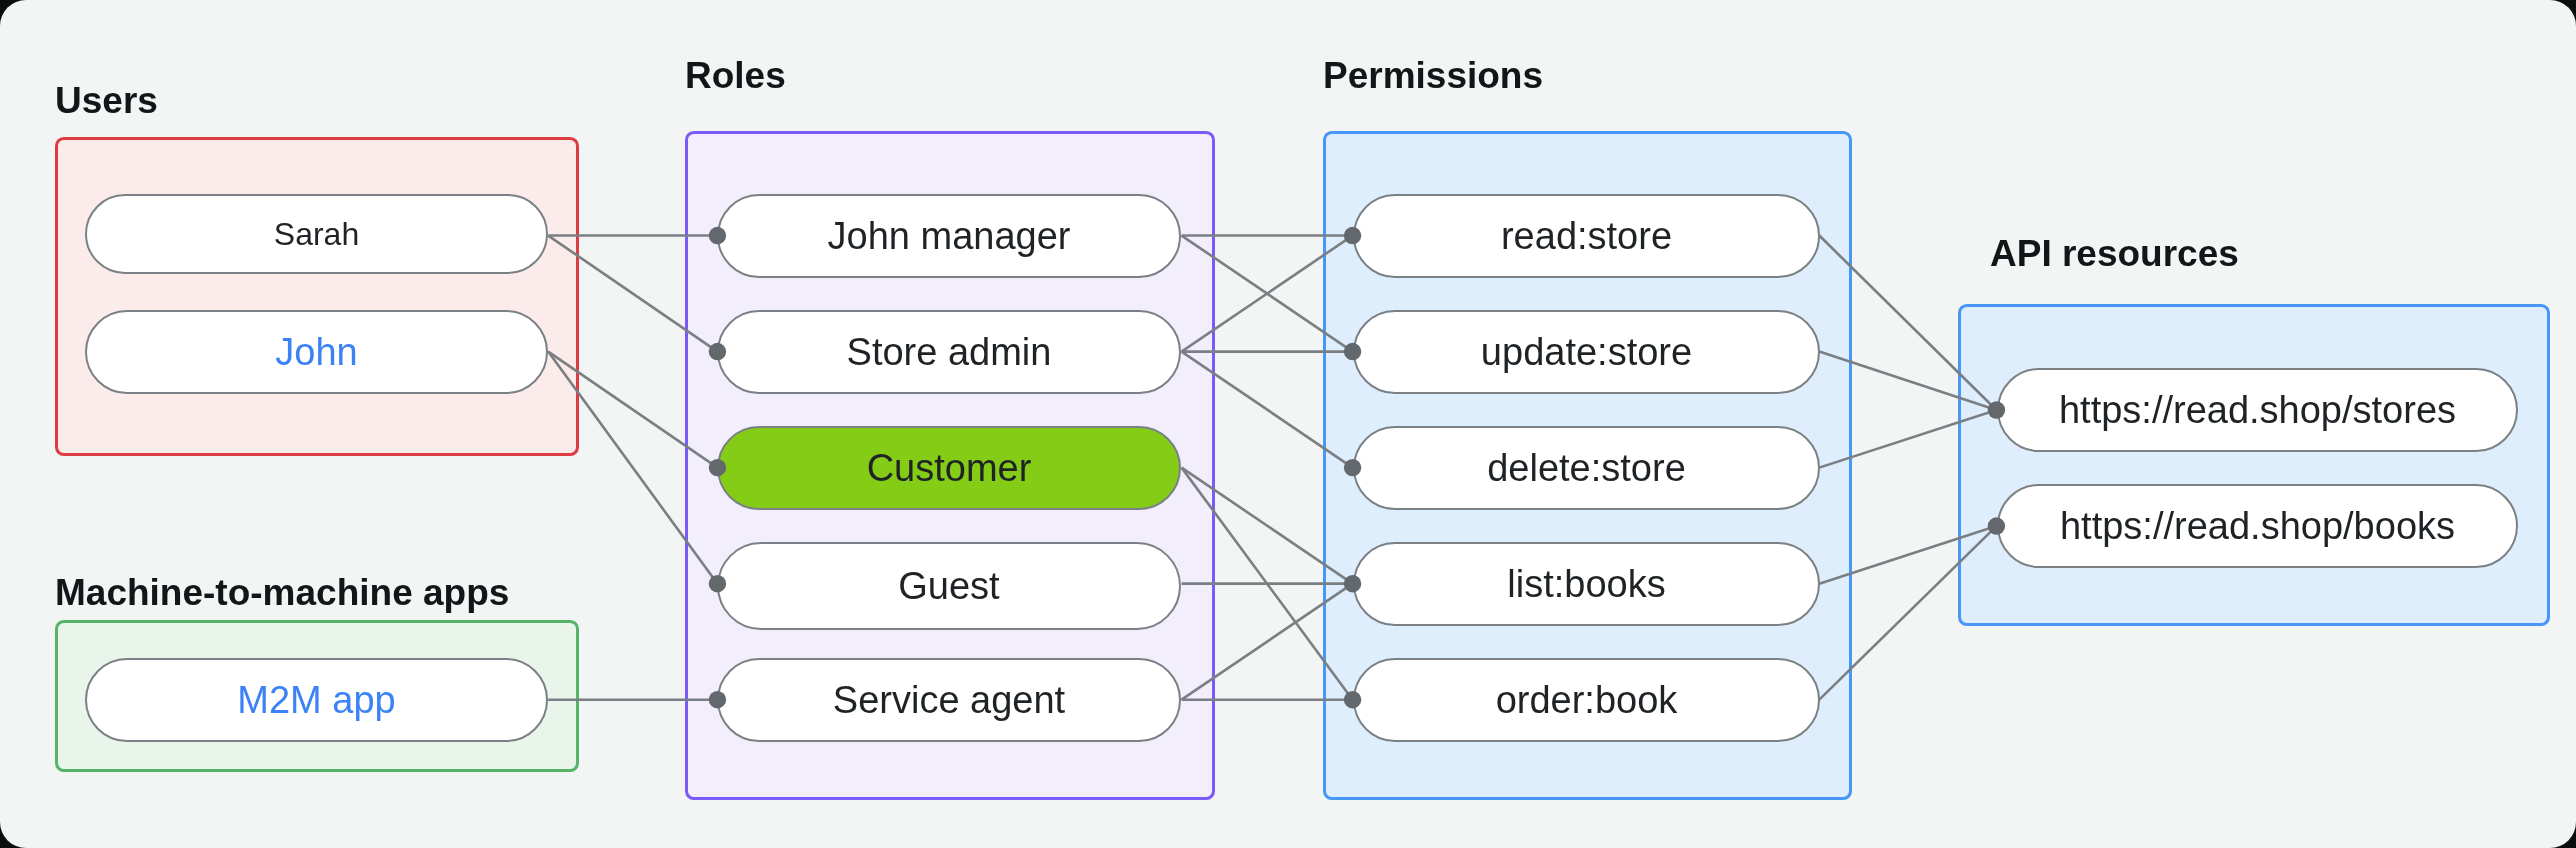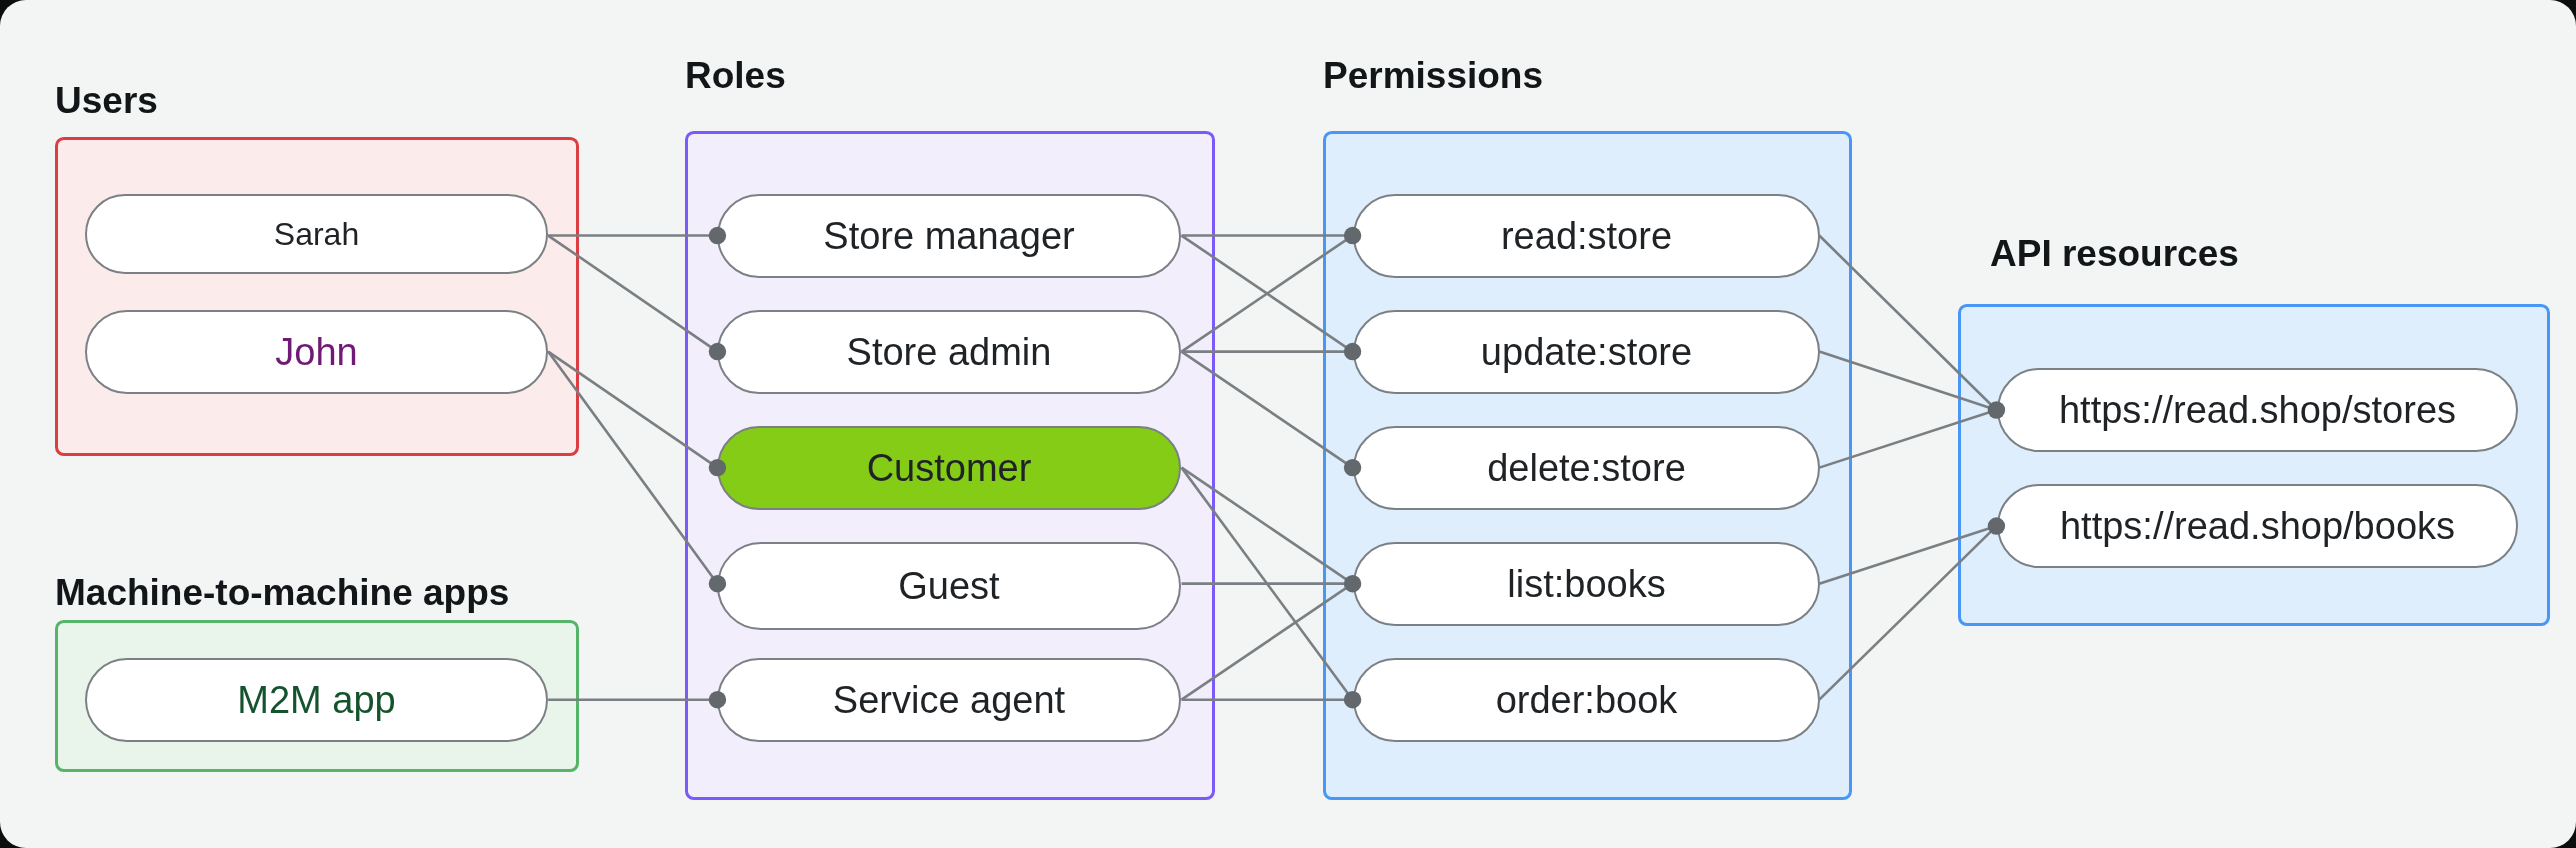--- a/index.html
+++ b/index.html
@@ -77,23 +77,23 @@
     </svg>
   <div id="labels-layer" class="layer">
       <div class="group-label" style="left: 55px; top: 65px; font-size: 37px; color: rgb(19, 22, 25); margin-top: 16px;">Users</div>
       <div class="group-label" style="left: 55px; top: 548px; font-size: 37px; color: rgb(19, 22, 25); margin-top: 25px;">Machine-to-machine apps</div>
       <div class="group-label" style="left: 685px; top: 56px; font-size: 37px; color: rgb(19, 22, 25);">Roles</div>
       <div class="group-label" style="left: 1323px; top: 56px; font-size: 37px; color: rgb(19, 22, 25);">Permissions</div>
       <div class="group-label" style="left: 1958px; top: 234px; font-size: 37px; color: rgb(19, 22, 25); margin-left: 32px;">API resources</div>
     </div>
   <div id="nodes-layer" class="layer">
       <div class="pill" style="left: 85px; top: 194px; width: 463px; height: 80px; background: rgb(255, 255, 255); border-width: 2.2px; border-color: rgb(123, 128, 132); font-size: 32px; color: rgb(31, 35, 38);">Sarah</div>
-      <div class="pill" style="left: 85px; top: 310px; width: 463px; height: 84px; background: rgb(255, 255, 255); border-width: 2.2px; border-color: rgb(123, 128, 132); font-size: 38px; color: #701a75;">John</div>
-      <div class="pill" style="left: 85px; top: 658px; width: 463px; height: 84px; background: rgb(255, 255, 255); border-width: 2.2px; border-color: rgb(123, 128, 132); font-size: 38px; color: #14532d;">M2M app</div>
-      <div class="pill" style="left: 717px; top: 194px; width: 464px; height: 84px; background: rgb(255, 255, 255); border-width: 2.2px; border-color: rgb(123, 128, 132); font-size: 38px; color: rgb(31, 35, 38);">Store manager</div>
+      <div class="pill" style="left: 85px; top: 310px; width: 463px; height: 84px; background: rgb(255, 255, 255); border-width: 2.2px; border-color: rgb(123, 128, 132); font-size: 38px; color: #3b82f6;">John</div>
+      <div class="pill" style="left: 85px; top: 658px; width: 463px; height: 84px; background: rgb(255, 255, 255); border-width: 2.2px; border-color: rgb(123, 128, 132); font-size: 38px; color: #3b82f6;">M2M app</div>
+      <div class="pill" style="left: 717px; top: 194px; width: 464px; height: 84px; background: rgb(255, 255, 255); border-width: 2.2px; border-color: rgb(123, 128, 132); font-size: 38px; color: rgb(31, 35, 38);">John manager</div>
       <div class="pill" style="left: 717px; top: 310px; width: 464px; height: 84px; background: rgb(255, 255, 255); border-width: 2.2px; border-color: rgb(123, 128, 132); font-size: 38px; color: rgb(31, 35, 38);">Store admin</div>
       <div class="pill" style="left: 717px; top: 426px; width: 464px; height: 84px; background: #84cc16; border-width: 2.2px; border-color: rgb(123, 128, 132); font-size: 38px; color: rgb(31, 35, 38);">Customer</div>
       <div class="pill" style="left: 717px; top: 542px; width: 464px; height: 88px; background: rgb(255, 255, 255); border-width: 2.2px; border-color: rgb(123, 128, 132); font-size: 38px; color: rgb(31, 35, 38);">Guest</div>
       <div class="pill" style="left: 717px; top: 658px; width: 464px; height: 84px; background: rgb(255, 255, 255); border-width: 2.2px; border-color: rgb(123, 128, 132); font-size: 38px; color: rgb(31, 35, 38);">Service agent</div>
       <div class="pill" style="left: 1353px; top: 194px; width: 467px; height: 84px; background: rgb(255, 255, 255); border-width: 2.2px; border-color: rgb(123, 128, 132); font-size: 38px; color: rgb(31, 35, 38);">read:store</div>
       <div class="pill" style="left: 1353px; top: 310px; width: 467px; height: 84px; background: rgb(255, 255, 255); border-width: 2.2px; border-color: rgb(123, 128, 132); font-size: 38px; color: rgb(31, 35, 38);">update:store</div>
       <div class="pill" style="left: 1353px; top: 426px; width: 467px; height: 84px; background: rgb(255, 255, 255); border-width: 2.2px; border-color: rgb(123, 128, 132); font-size: 38px; color: rgb(31, 35, 38);">delete:store</div>
       <div class="pill" style="left: 1353px; top: 542px; width: 467px; height: 84px; background: rgb(255, 255, 255); border-width: 2.2px; border-color: rgb(123, 128, 132); font-size: 38px; color: rgb(31, 35, 38);">list:books</div>
       <div class="pill" style="left: 1353px; top: 658px; width: 467px; height: 84px; background: rgb(255, 255, 255); border-width: 2.2px; border-color: rgb(123, 128, 132); font-size: 38px; color: rgb(31, 35, 38);">order:book</div>
       <div class="pill" style="left: 1997px; top: 368px; width: 521px; height: 84px; background: rgb(255, 255, 255); border-width: 2.2px; border-color: rgb(123, 128, 132); font-size: 38px; color: rgb(31, 35, 38); text-align: right;">https://read.shop/stores</div>

